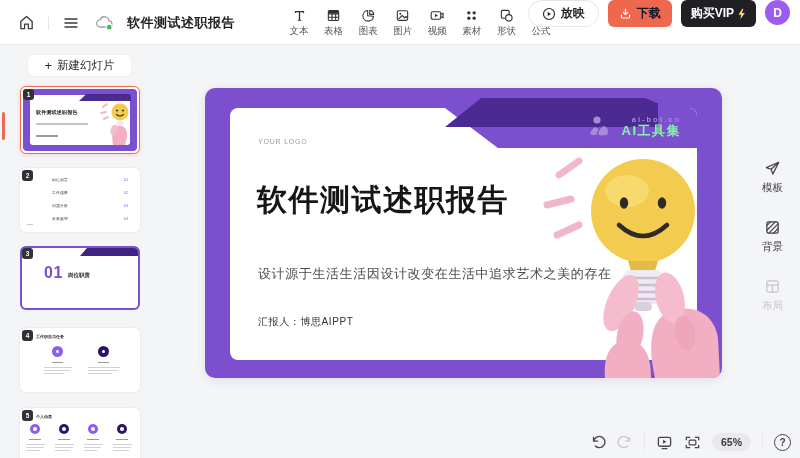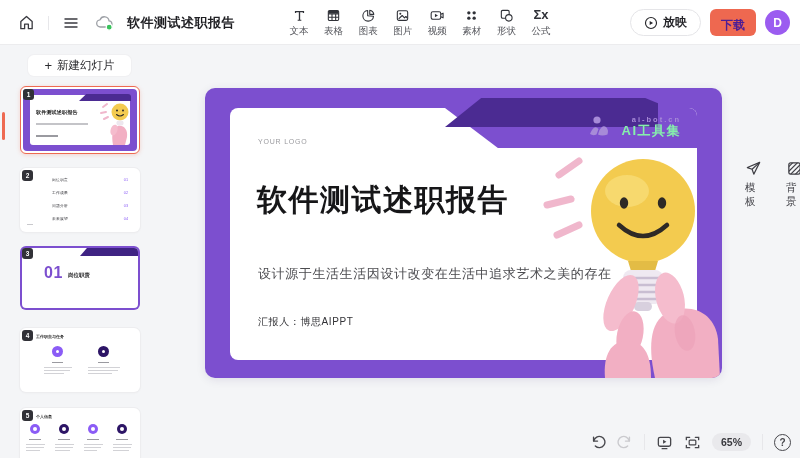--- a/index.html
+++ b/index.html
@@ -10,23 +10,23 @@
   .topbar { position:absolute; top:0; left:0; width:800px; height:45px; background:#fff; border-bottom:1px solid #ECECEE; z-index:30; }
   .tb-left { position:absolute; left:14px; top:0; height:45px; display:flex; align-items:center; gap:10px; }
   .icon-btn { width:24px; height:24px; display:flex; align-items:center; justify-content:center; border-radius:4px; cursor:pointer; }
   .vdiv { width:1px; height:14px; background:#E7E7EA; }
   .doc-title { font-size:13px; font-weight:bold; color:#1F1F23; letter-spacing:.5px; }
   .tools { position:absolute; left:283px; top:0; width:274px; height:45px; display:flex; align-items:center; justify-content:space-between; }
   .tool { display:flex; flex-direction:column; align-items:center; gap:2px; width:32px; cursor:pointer; }
   .tool .t-ic { height:16px; display:flex; align-items:center; justify-content:center; }
   .tool .t-lb { font-size:9.5px; color:#53545A; white-space:nowrap; }
   .sigma { font-size:13px; font-weight:bold; color:#303238; line-height:14px; }
-  .tb-right { position:absolute; right:10px; top:0; height:45px; display:flex; align-items:center; gap:9px; }
+  .tb-right { position:absolute; right:10px; top:0; height:45px; display:flex; gap:9px; }
   .btn-play { height:27px; display:flex; align-items:center; gap:5px; padding:0 13px; border:1px solid #E5E5E8; border-radius:14px; background:#fff; font-size:12px; color:#26262A; font-weight:bold; cursor:pointer; }
-  .btn-download { height:27px; display:flex; align-items:center; gap:5px; padding:3px 11px; border-radius:6px; background:#EE6850; color:#4c1d95; font-size:12px; font-weight:bold; cursor:pointer;flex-direction:column; }
+  .btn-download { height:27px; display:flex; align-items:center; gap:5px; padding:3px 11px; border-radius:6px; background:#EE6850; color:#0f172a; font-size:12px; font-weight:bold; cursor:pointer; }
   .btn-vip { height:27px; display:flex; align-items:center; gap:3px; padding:0 10px; border-radius:6px; background:#1F1F24; color:#fff; font-size:12px; font-weight:bold; cursor:pointer; }
   .avatar { width:25px; height:25px; border-radius:50%; background:#9B5CF0; color:#fff; font-size:12px; font-weight:bold; display:flex; align-items:center; justify-content:center; cursor:pointer; }
 
   
   .new-slide { position:absolute; left:28px; top:55px; width:103px; height:21px; background:#fff; border-radius:6px; box-shadow:0 0 0 1px #F0F0F2; display:flex; align-items:center; justify-content:center; gap:5px; font-size:11.5px; color:#2B2B2F; cursor:pointer; }
   .new-slide .plus { font-size:13px; color:#2B2B2F; line-height:11px; }
   .edge-indicator { position:absolute; left:2px; top:112px; width:3px; height:28px; border-radius:2px; background:#EE6A52; }
   .thumb { position:absolute; left:20px; width:120px; height:64px; border-radius:6px; cursor:pointer; }
   .badge { position:absolute; top:2px; left:2px; min-width:11px; height:11px; padding:0 2px; background:#313137; border-radius:3px; color:#fff; font-size:6.5px; font-weight:bold; display:flex; align-items:center; justify-content:center; z-index:5; }
   .thumb-white { background:#fff; box-shadow:0 0 0 1px #EDEDEF, 0 1px 3px rgba(0,0,0,.04); }
@@ -69,21 +69,21 @@
   .wm-text { display:flex; flex-direction:column; align-items:flex-end; line-height:1.05; }
   .wm-l1 { font-size:7.5px; letter-spacing:2px; color:#A78BD8; font-weight:bold; }
   .wm-l2 { font-size:13px; letter-spacing:1.5px; color:#86efac; font-weight:bold; }
   .your-logo { position:absolute; left:53px; top:50px; font-size:7px; color:#9B9B9F; letter-spacing:.8px; }
   .slide-title { position:absolute; left:52px; top:92px; font-size:30px; font-weight:bold; color:#161618; letter-spacing:1.5px; }
   .slide-sub { position:absolute; left:53px; top:177px; font-size:13px; color:#4B4B4F; letter-spacing:.6px; }
   .slide-presenter { position:absolute; left:53px; top:227px; font-size:10px; color:#323236; letter-spacing:.6px; }
   .illu { position:absolute; left:330px; top:55px; width:185px; height:235px; }
 
   
-  .rightbar { position:absolute; right:0; top:160px; width:55px; display:flex; flex-direction:row; align-items:center; gap:24px; }
+  .rightbar { position:absolute; right:0; top:160px; width:55px; display:flex; flex-direction:column; align-items:center; gap:24px; }
   .rb-item { display:flex; flex-direction:column; align-items:center; gap:4px; cursor:pointer; }
   .rb-item span { font-size:10.5px; color:#3E3E44; }
   .rb-item.disabled span { color:#C5C5CA; }
 
   
   .bottombar { position:absolute; right:9px; bottom:7px; display:flex; align-items:center; gap:11px; }
   .bb-btn { display:flex; align-items:center; justify-content:center; cursor:pointer; }
   .zoom-pill { background:#E9E9EC; border-radius:10px; padding:3px 9px; font-size:10.5px; font-weight:bold; color:#38383D; cursor:pointer; }
   .help { width:17px; height:17px; border:1.4px solid #47474C; border-radius:50%; font-size:10px; font-weight:bold; color:#47474C; display:flex; align-items:center; justify-content:center; cursor:pointer; }
 </style>
@@ -197,20 +197,26 @@
             <path d="M6.5 5.6 L10.4 8 L6.5 10.4 Z" fill="#26262A"></path>
           </svg>
         <span>放映</span>
       </div>
       <div class="btn-download">
         <svg width="13" height="13" viewBox="0 0 16 16">
             <path d="M8 2.5 V9 M5.3 6.5 L8 9.2 L10.7 6.5" fill="none" stroke="#fff" stroke-width="1.4" stroke-linecap="round" stroke-linejoin="round"></path>
             <path d="M3 10 V12 a1.5 1.5 0 0 0 1.5 1.5 h7 a1.5 1.5 0 0 0 1.5-1.5 V10" fill="none" stroke="#fff" stroke-width="1.4" stroke-linecap="round"></path>
           </svg>
         <span>下载</span>
+      </div>
+      <div class="btn-vip">
+        <span>购买VIP</span>
+        <svg width="9" height="12" viewBox="0 0 12 16">
+            <path d="M7 1 L2 9 H5.5 L4.5 15 L10.5 6.5 H6.5 L8.5 1 Z" fill="#FFD95E"></path>
+          </svg>
       </div>
       <div class="avatar">D</div>
     </div>
   </div>
 
   <div class="new-slide">
     <span class="plus">+</span>
     <span>新建幻灯片</span>
   </div>
   <div class="edge-indicator"></div>

